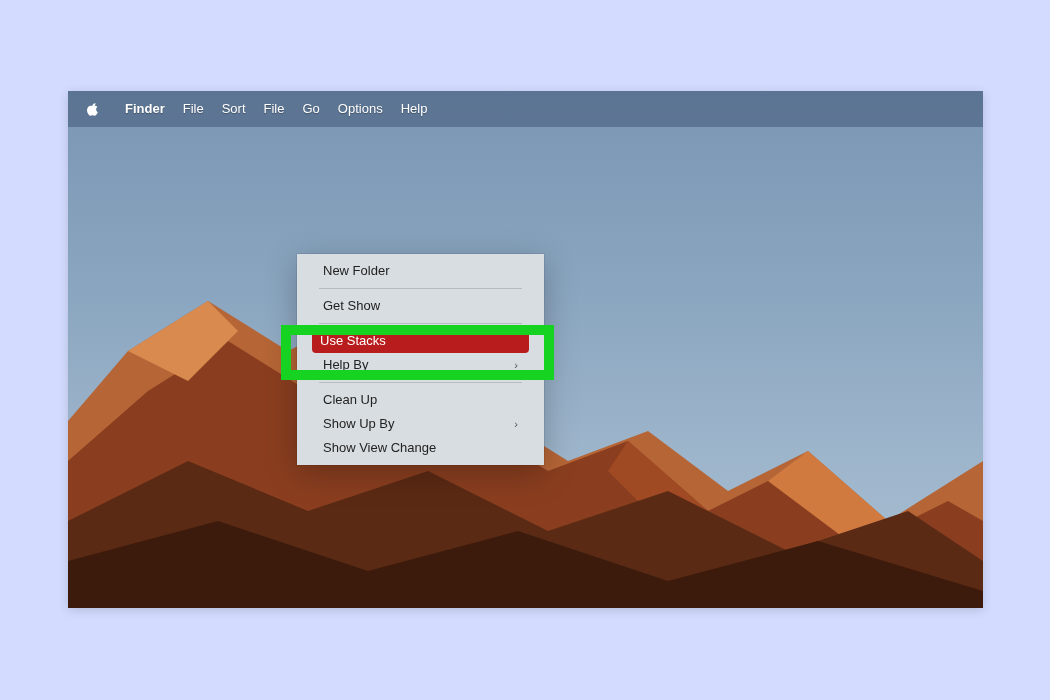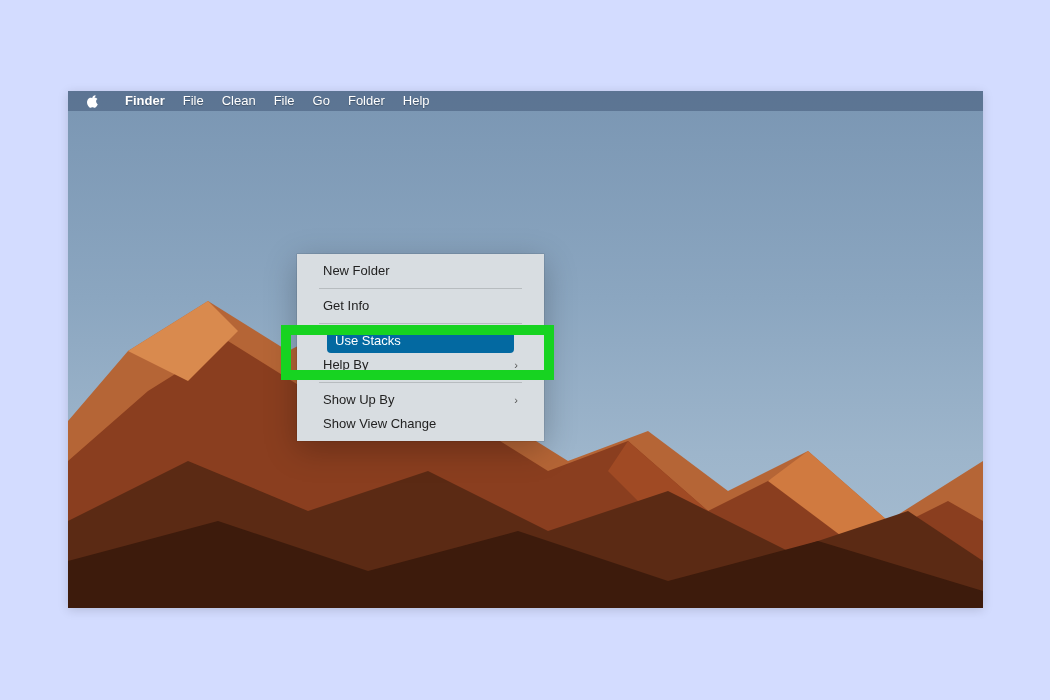--- a/index.html
+++ b/index.html
@@ -19,21 +19,21 @@
     height: 517px;
     overflow: hidden;
     background: linear-gradient(to bottom, #7a96b3 0%, #8ba6c0 40%, #9db5cb 70%, #a8bed2 100%);
     box-shadow: 0 2px 10px rgba(0,0,0,0.15);
   }
   .menubar {
     position: absolute;
     left: 0;
     top: 0;
     width: 100%;
-    height: 20px;
+    height: 36px;
     background: rgba(68,90,120,0.55);
     display: flex;
     align-items: center;
     padding-left: 18px;
     gap: 0;
     color: #fff;
     font-size: 13px;
   }
   .menubar .apple {
     width: 14px;
@@ -76,24 +76,24 @@
   }
   .context-menu .row {
     padding: 3px 14px;
     display: flex;
     align-items: center;
     justify-content: space-between;
     line-height: 18px;
     cursor: default;
   }
   .context-menu .row.selected {
-    background: #0369a1;
+    background: #b91c1c;
     color: #fff;
     border-radius: 4px;
-    margin: 0 18px;
+    margin: 0 3px;
     padding: 3px 8px;
   }
   .context-menu .sep {
     height: 1px;
     background: rgba(0,0,0,0.15);
     margin: 5px 10px;
   }
   .chevron {
     font-size: 11px;
     color: #555;
@@ -134,44 +134,47 @@
   </svg>
 
   <div class="menubar">
     <span class="apple">
       <svg viewBox="0 0 14 14" width="14" height="14" fill="#fff">
           <path d="M9.6 1.2c0 .9-.4 1.7-1 2.3-.6.6-1.5 1-2.3.9-.1-.9.4-1.8 1-2.4C7.9 1.4 8.8 1 9.6 1.2zM11.8 10.3c-.3.7-.6 1.3-1.1 1.9-.6.8-1.3 1.6-2.2 1.6-.8 0-1.1-.5-2-.5s-1.3.5-2 .5c-.9 0-1.5-.8-2.1-1.6C1 10.4.4 7.4 1.8 5.4c.7-1 1.8-1.6 3-1.6.8 0 1.6.6 2 .6.5 0 1.4-.7 2.4-.6.4 0 1.6.2 2.3 1.3-2 1.1-1.7 3.9.3 5.2z"></path>
         </svg>
     </span>
     <span class="item bold">Finder</span>
     <span class="item">File</span>
-    <span class="item">Clean</span>
+    <span class="item">Sort</span>
     <span class="item">File</span>
     <span class="item">Go</span>
-    <span class="item">Folder</span>
+    <span class="item">Options</span>
     <span class="item">Help</span>
   </div>
 
   <div class="context-menu">
     <div class="row">
       <span>New Folder</span>
     </div>
     <div class="sep"></div>
     <div class="row">
-      <span>Get Info</span>
+      <span>Get Show</span>
     </div>
     <div class="sep"></div>
     <div class="row selected">
       <span>Use Stacks</span>
     </div>
     <div class="row">
       <span>Help By</span>
       <span class="chevron">›</span>
     </div>
     <div class="sep"></div>
+    <div class="row">
+      <span>Clean Up</span>
+    </div>
     <div class="row">
       <span>Show Up By</span>
       <span class="chevron">›</span>
     </div>
     <div class="row">
       <span>Show View Change</span>
     </div>
   </div>
 
   <div class="highlight-box"></div>

